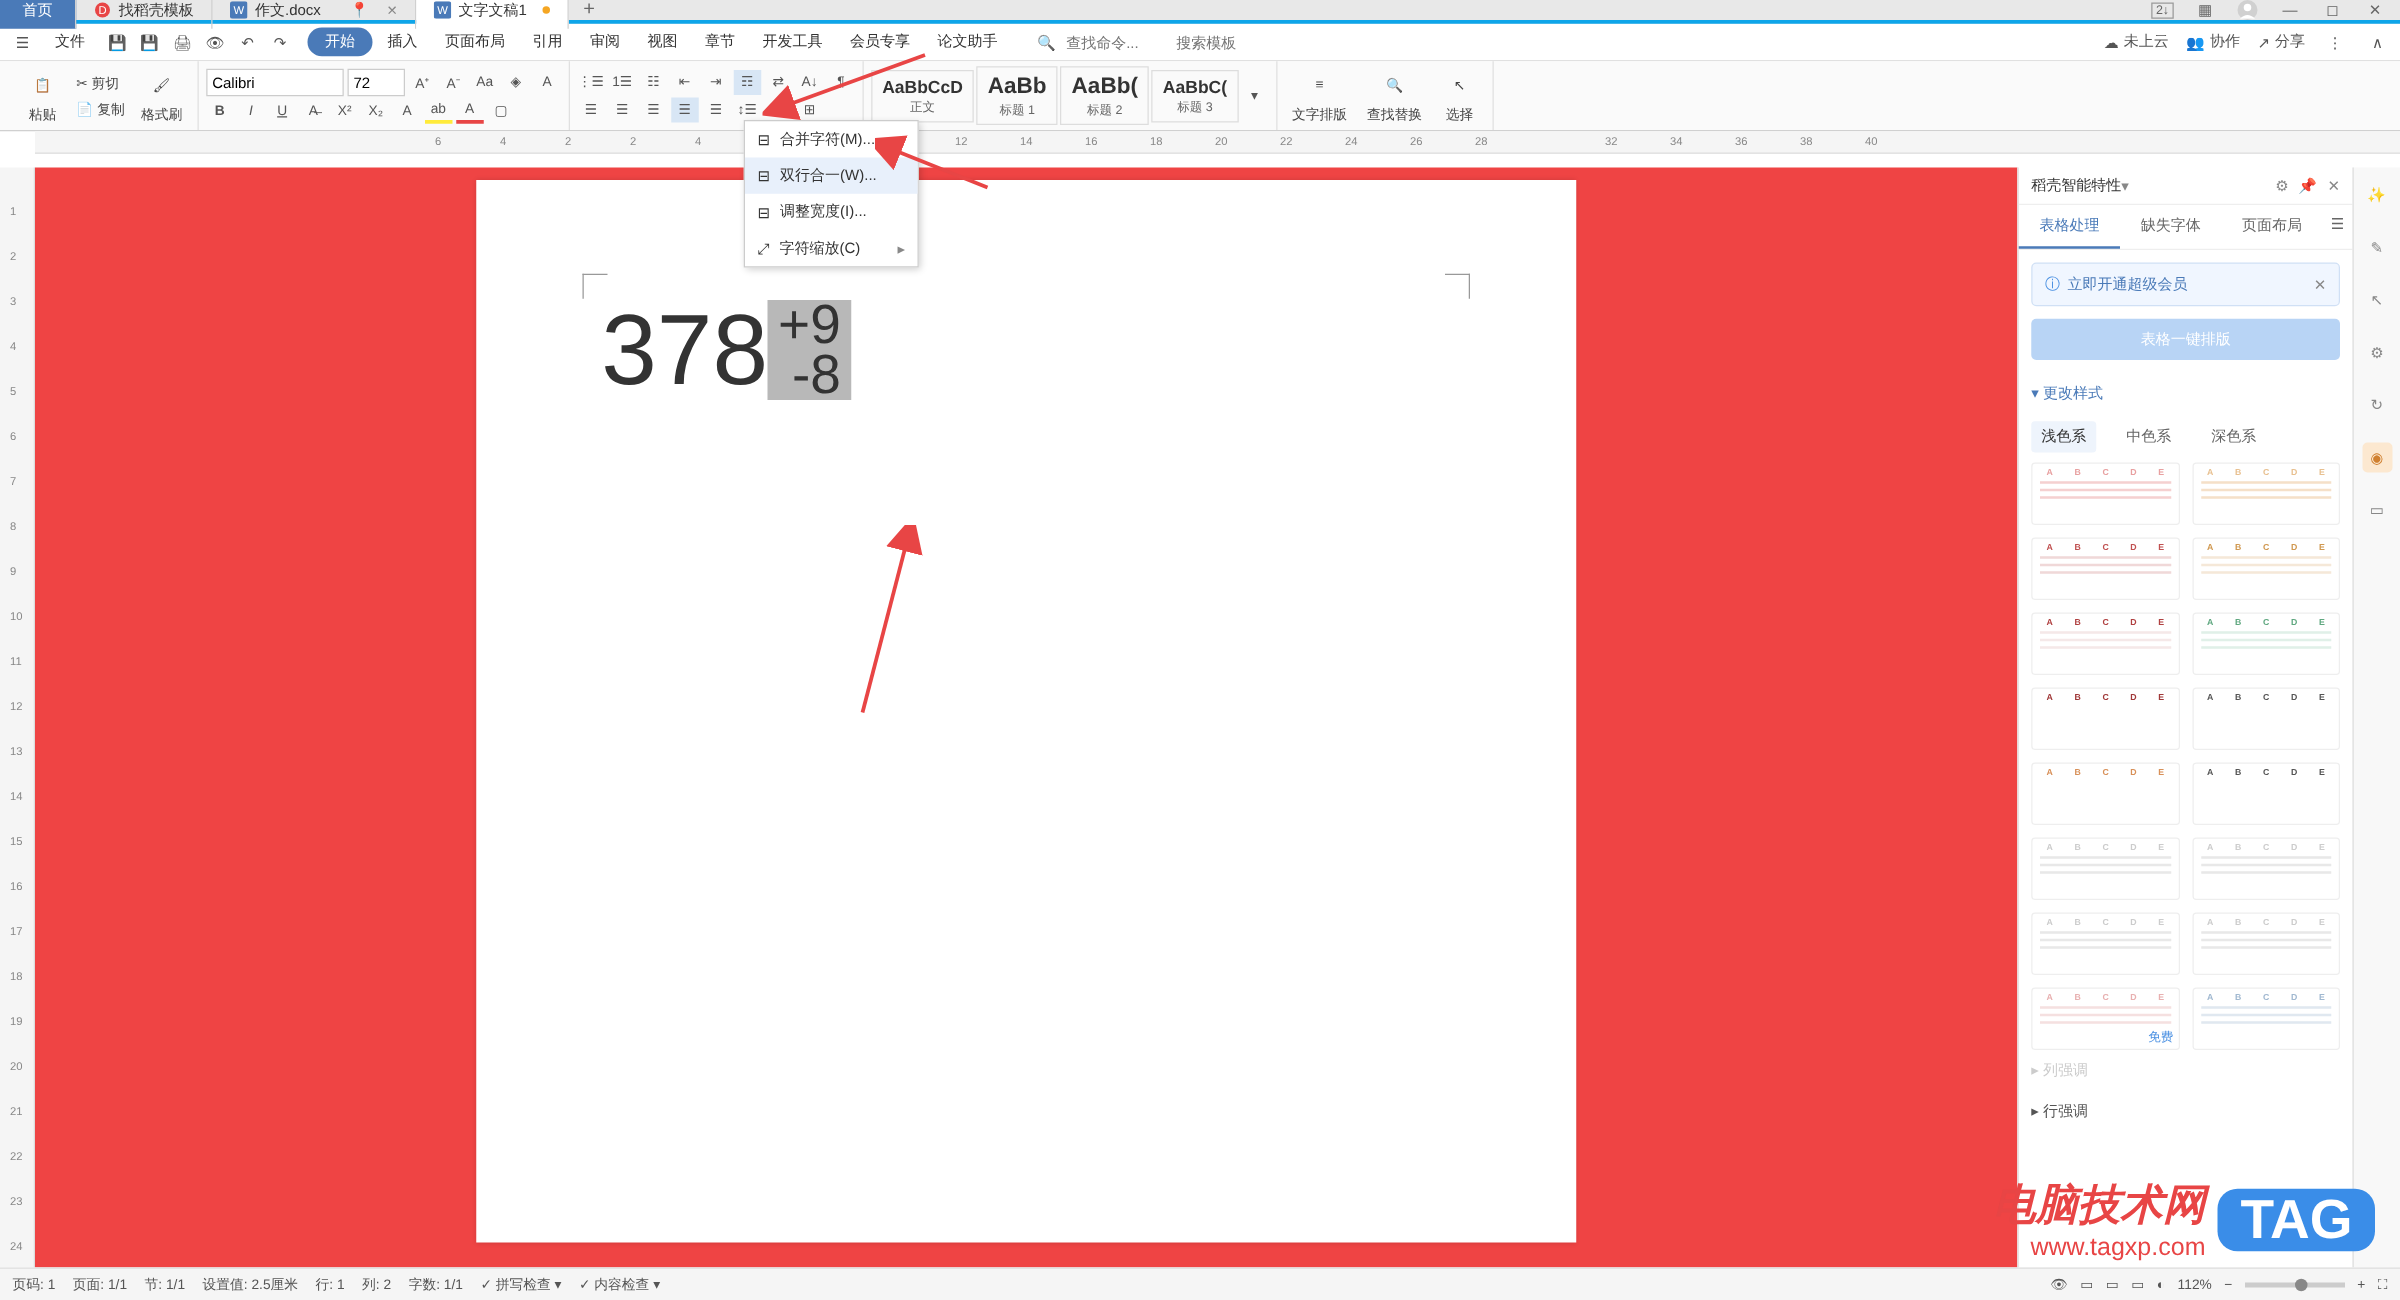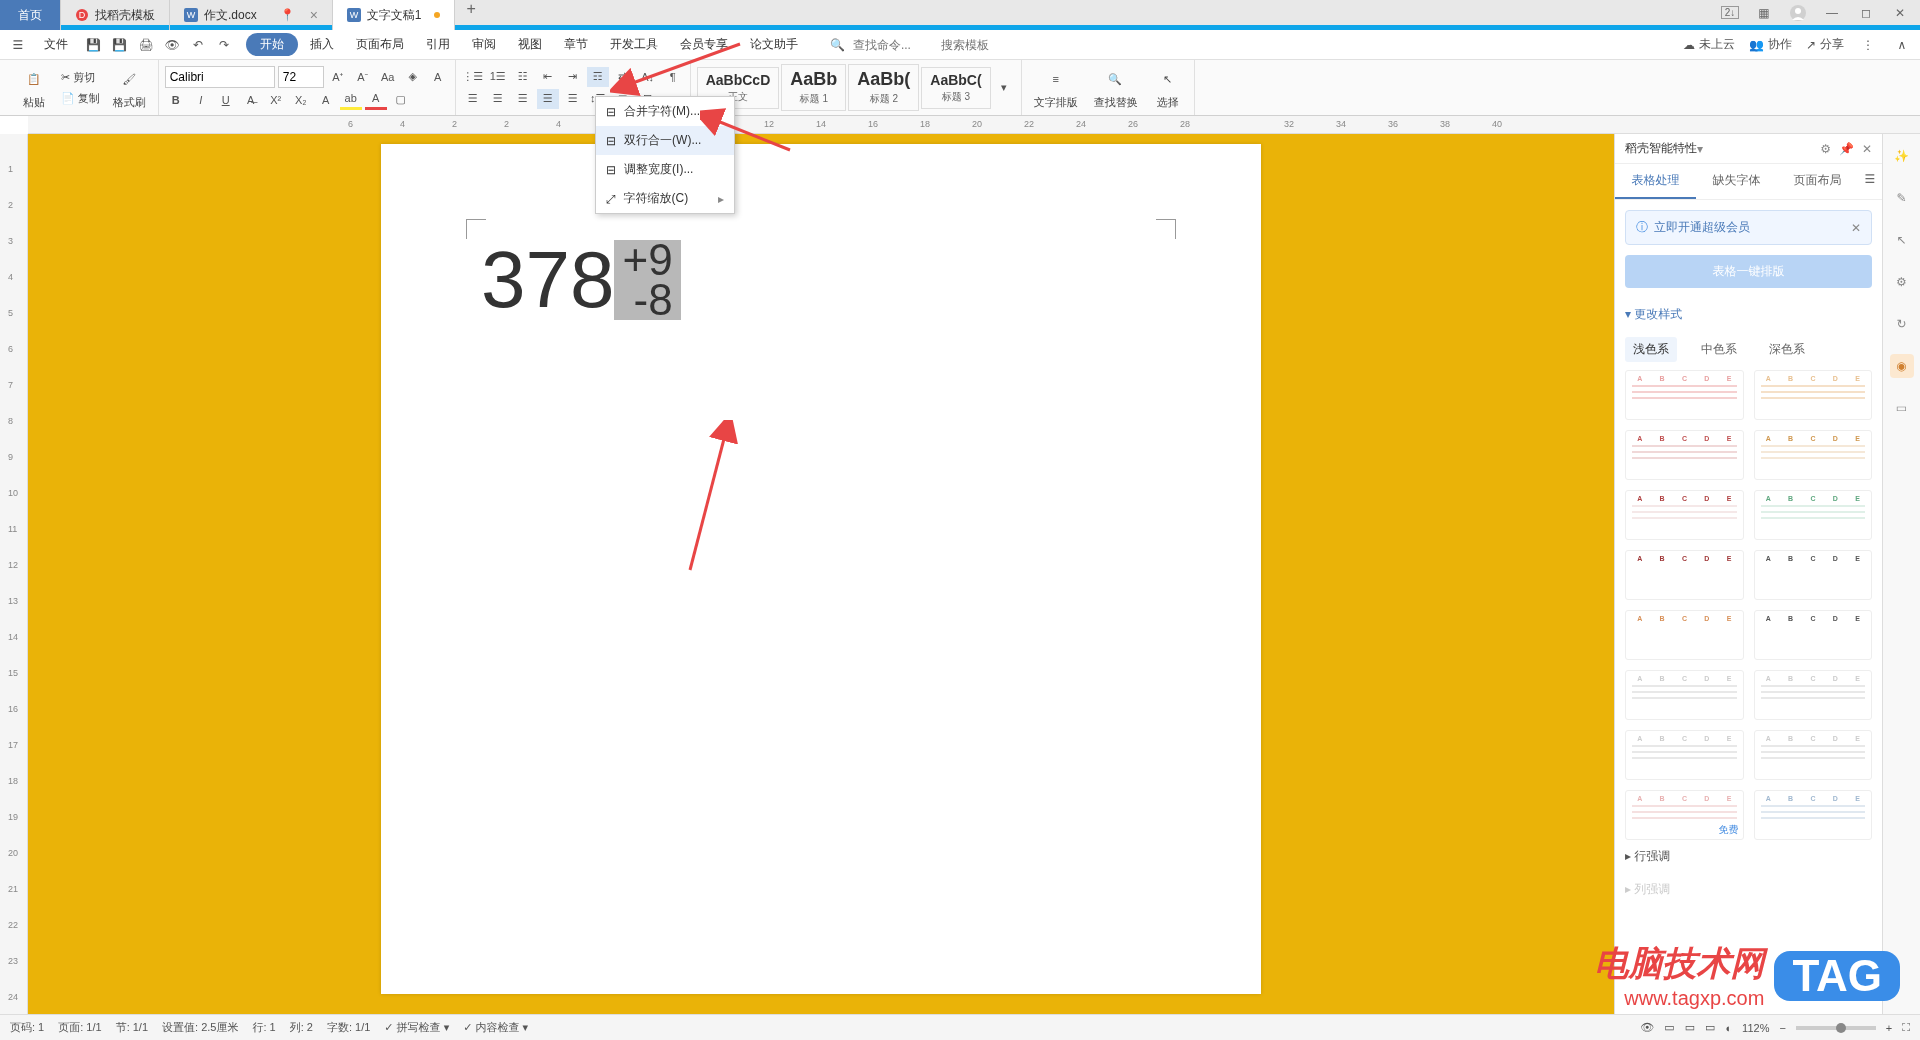--- a/index.html
+++ b/index.html
@@ -1,19 +1,19 @@
 <!DOCTYPE html>
 <html><head>
 <meta charset="utf-8">
 <style>
 * { margin: 0; padding: 0; box-sizing: border-box; font-family: "Microsoft YaHei", Arial, sans-serif; }
 body { background: #fff; width: 1920px; height: 1040px; overflow: hidden; font-size: 12px; color: #333; }
 
 
-.tab-bar { height: 30px; background: #e8e8e8; display: flex; border-bottom: 5px solid #0ea5e9; }
+.tab-bar { height: 19px; background: #e8e8e8; display: flex; align-items: center; border-bottom: 3px solid #0ea5e9; }
 .tab { height: 30px; padding: 0 14px; display: flex; align-items: center; gap: 6px; cursor: pointer; border-right: 1px solid #d0d0d0; }
 .tab.active { background: #fff; }
 .tab.home { background: #4a7ab8; color: #fff; padding: 0 18px; }
 .tab .icon { width: 14px; height: 14px; display: inline-flex; align-items: center; justify-content: center; }
 .tab .close { margin-left: 8px; color: #888; font-size: 14px; }
 .tab-add { padding: 0 12px; color: #666; font-size: 16px; cursor: pointer; }
 .tab .dot { width: 6px; height: 6px; background: #f5a623; border-radius: 50%; margin-left: 6px;}
 .titlebar-right { margin-left: auto; display: flex; align-items: center; gap: 10px; padding-right: 8px; }
 .titlebar-btn { width: 24px; height: 24px; display: flex; align-items: center; justify-content: center; color: #666; cursor: pointer; }
 
@@ -52,21 +52,21 @@
 .dropdown-item:hover, .dropdown-item.hover { background: #e8f0fb; }
 .dropdown-item .arrow { margin-left: auto; color: #888; }
 
 
 .ruler-h { height: 18px; background: #f5f5f5; position: relative; border-bottom: 1px solid #ddd; margin-left: 28px; }
 .ruler-v { width: 28px; background: #f5f5f5; position: absolute; left: 0; top: 134px; bottom: 26px; border-right: 1px solid #ddd; }
 .ruler-mark { position: absolute; font-size: 9px; color: #888; top: 3px; }
 .ruler-mark-v { position: absolute; font-size: 9px; color: #888; left: 8px; }
 
 
-.doc-area { position: absolute; left: 28px; top: 134px; right: 306px; bottom: 26px; background: #eab308; overflow: auto; }
+.doc-area { position: absolute; left: 28px; top: 134px; right: 306px; bottom: 26px; background: #ef4444; overflow: auto; }
 .page { width: 880px; min-height: 850px; background: #fff; margin: 10px auto; box-shadow: 0 0 4px rgba(0,0,0,0.15); position: relative; padding: 90px 100px; }
 .page-corner { position: absolute; width: 20px; height: 20px; border-color: #999; }
 .page-corner.tl { top: 75px; left: 85px; border-left: 1px solid #999; border-top: 1px solid #999; }
 .page-corner.tr { top: 75px; right: 85px; border-right: 1px solid #999; border-top: 1px solid #999; }
 .doc-text { font-size: 80px; font-family: Calibri, sans-serif; display: flex; align-items: center; }
 .doc-selected { background: #b8b8b8; padding: 0 8px; display: inline-flex; flex-direction: column; line-height: 0.9; font-size: 44px; }
 
 
 .right-panel { position: absolute; right: 38px; top: 134px; bottom: 26px; width: 268px; background: #fff; border-left: 1px solid #ddd; display: flex; flex-direction: column; }
 .panel-header { height: 30px; display: flex; align-items: center; padding: 0 10px; border-bottom: 1px solid #eee; font-size: 12px; }
@@ -655,22 +655,22 @@
             <span>B</span>
             <span>C</span>
             <span>D</span>
             <span>E</span>
           </div>
     <div class="template-line" style="background:#e0e8f0;"></div>
     <div class="template-line" style="background:#e0e8f0;"></div>
     <div class="template-line" style="background:#e0e8f0;"></div>
         </div>
       </div>
+    <div class="collapse-item" style="color:#ccc;">▸ <span>列强调</span></div>
     <div class="collapse-item">▸ <span>行强调</span></div>
-    <div class="collapse-item" style="color:#ccc;">▸ <span>列强调</span></div>
   </div>
 </div>
 
 <div class="right-sidebar">
   <div class="sidebar-icon">✨</div>
   <div class="sidebar-icon">✎</div>
   <div class="sidebar-icon">↖</div>
   <div class="sidebar-icon">⚙</div>
   <div class="sidebar-icon">↻</div>
   <div class="sidebar-icon active">◉</div>

